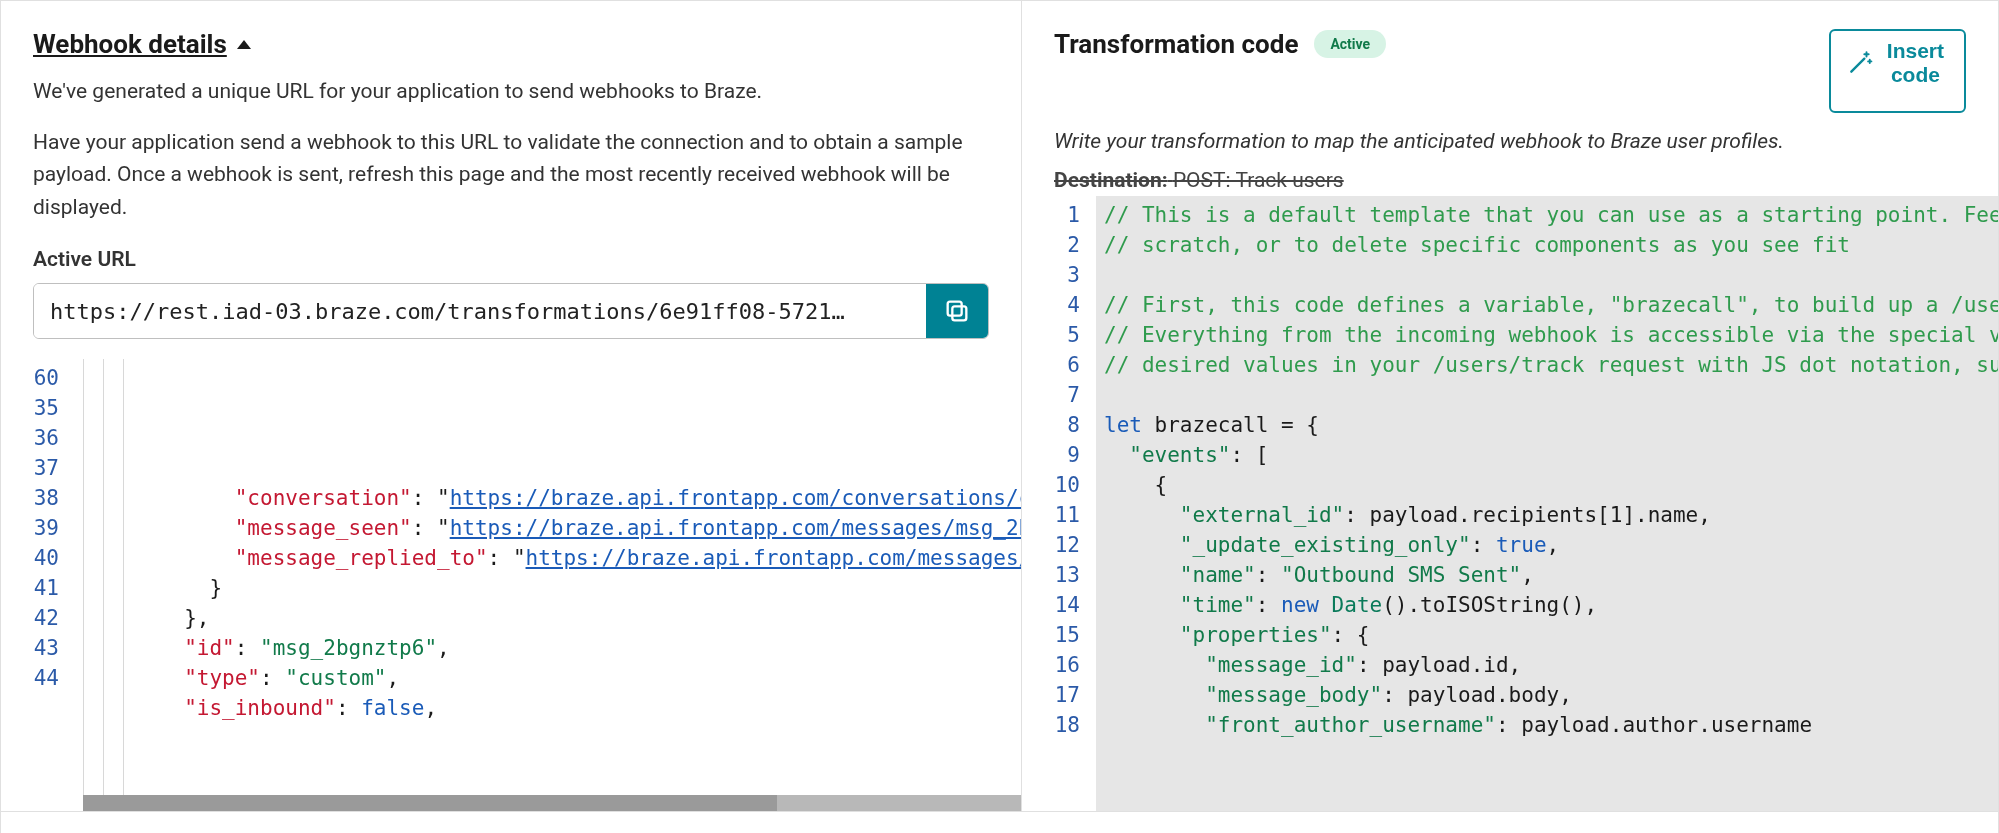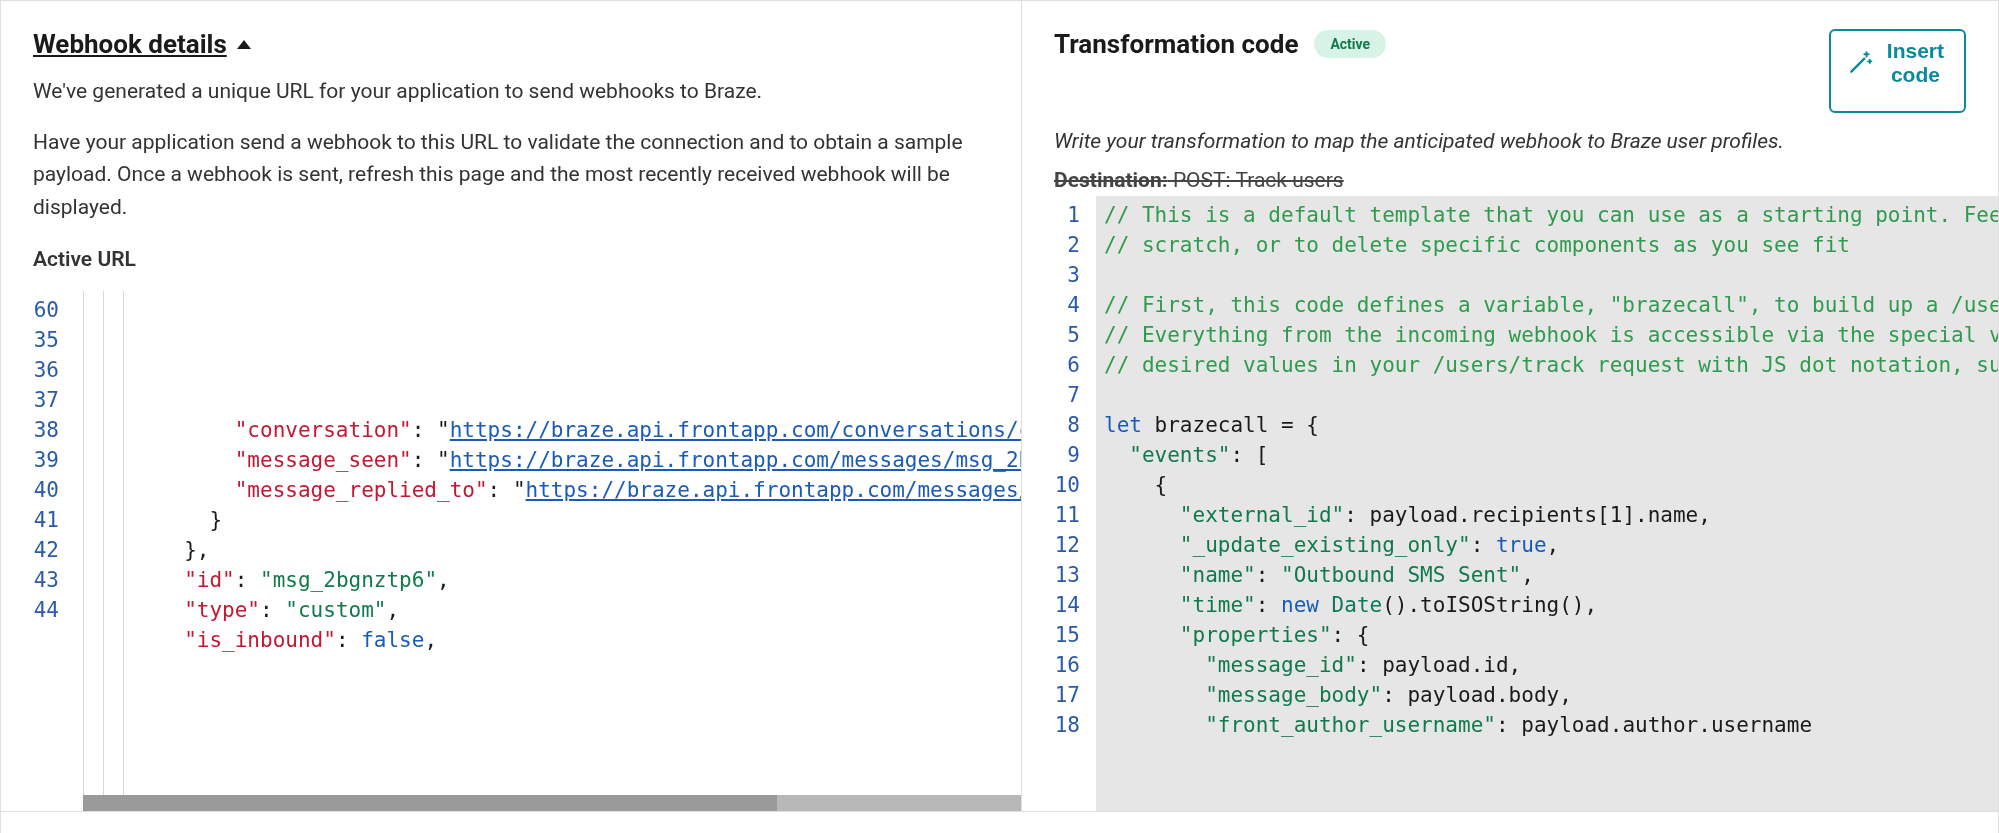--- a/index.html
+++ b/index.html
@@ -252,20 +252,29 @@
 
   <div class="left-panel">
     <div class="left-header">
       <div class="section-title">
         <span>Webhook details</span>
         <span class="chevron-up"></span>
       </div>
       <p class="desc">We've generated a unique URL for your application to send webhooks to Braze.</p>
       <p class="desc2">Have your application send a webhook to this URL to validate the connection and to obtain a sample payload. Once a webhook is sent, refresh this page and the most recently received webhook will be displayed.</p>
       <p class="url-label">Active URL</p>
+      <div class="url-row">
+        <input class="url-field" readonly="" value="https://rest.iad-03.braze.com/transformations/6e91ff08-5721…" style="">
+        <button class="copy-btn">
+          <svg viewBox="0 0 24 24">
+            <rect x="8" y="8" width="12" height="12" rx="2" fill="none" stroke="#fff" stroke-width="2"></rect>
+            <rect x="4" y="4" width="12" height="12" rx="2" fill="none" stroke="#fff" stroke-width="2"></rect>
+          </svg>
+        </button>
+      </div>
     </div>
 
     <div class="code-area">
       <div class="gutter" id="left-gutter">
           <div>60</div>
           <div>35</div>
           <div>36</div>
           <div>37</div>
           <div>38</div>
           <div>39</div>

